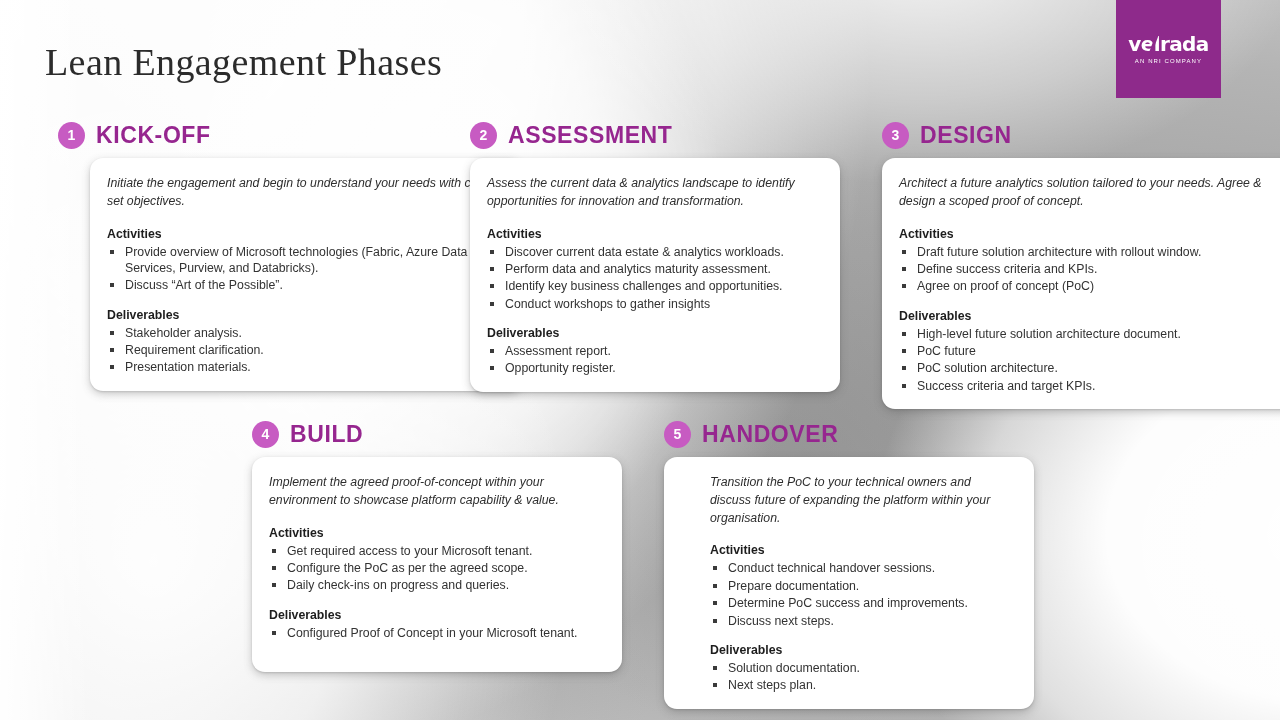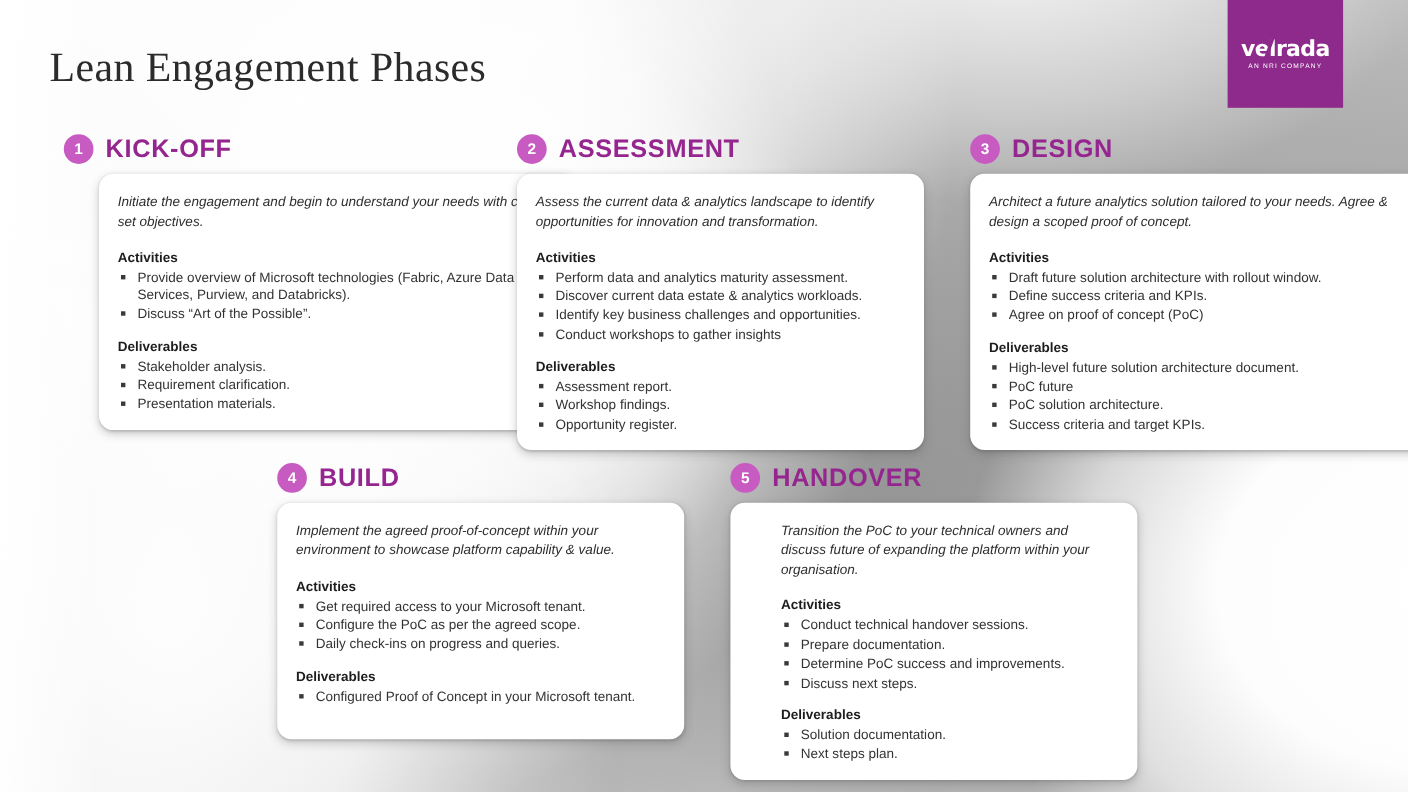--- a/index.html
+++ b/index.html
@@ -277,29 +277,28 @@
 
   <div class="phase" id="phase-2">
     <div class="phase-head">
       <div class="badge">2</div>
       <div class="phase-title">ASSESSMENT</div>
     </div>
     <div class="card">
       <div class="card-intro">Assess the current data &amp; analytics landscape to identify opportunities for innovation and transformation.</div>
       <div class="sec-title">Activities</div>
       <ul class="items">
+        <li>Discover current data estate &amp; analytics workloads.</li>
         <li>Perform data and analytics maturity assessment.</li>
-        <li>Discover current data estate &amp; analytics workloads.</li>
         <li>Identify key business challenges and opportunities.</li>
         <li>Conduct workshops to gather insights</li>
       </ul>
       <div class="sec-title">Deliverables</div>
       <ul class="items">
         <li>Assessment report.</li>
-        <li>Workshop findings.</li>
         <li>Opportunity register.</li>
       </ul>
     </div>
   </div>
 
   <div class="phase" id="phase-3">
     <div class="phase-head">
       <div class="badge">3</div>
       <div class="phase-title">DESIGN</div>
     </div>

